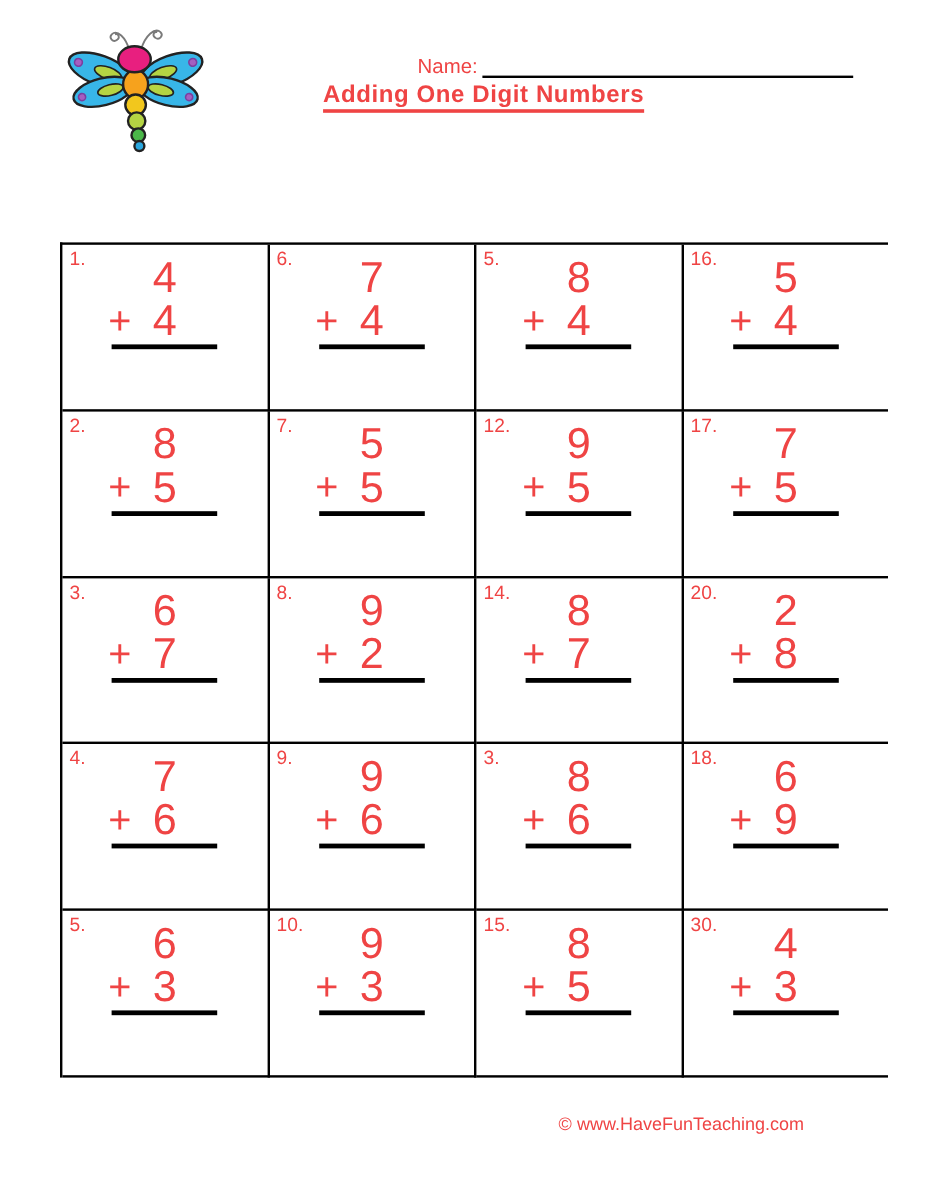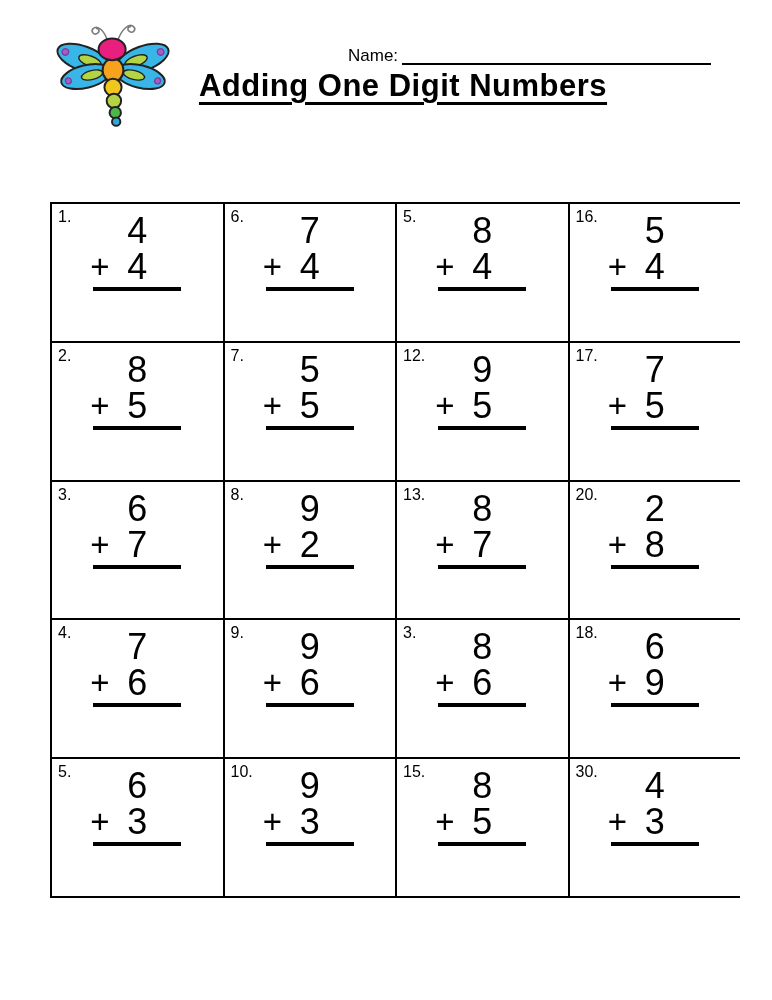--- a/index.html
+++ b/index.html
@@ -1,39 +1,39 @@
 <!DOCTYPE html>
 <html><head>
 <meta charset="utf-8">
 <style>
   html, body { margin: 0; padding: 0; background: #ffffff; }
   .page {
     position: relative;
     width: 740px;
     height: 1000px;
     background: #ffffff;
-    color: #000000;
+    color: #ef4444;
     font-family: "Liberation Sans", sans-serif;
     overflow: hidden;
   }
 
   
   .dragonfly { position: absolute; left: 54px; top: 16px; }
   .name-row { position: absolute; left: 348px; top: 46px; font-size: 17px; }
   .name-line {
     position: absolute; left: 402px; top: 63px;
     width: 309px; border-bottom: 2px solid #000;
   }
   .title-wrap {
     position: absolute; left: 30px; top: 68px; width: 746px;
     text-align: center;
   }
   .title {
     display: inline-block;
-    font-size: 31px; font-weight: bold; letter-spacing: 0.5px;
+    font-size: 20px; font-weight: bold; letter-spacing: 0.5px;
     text-decoration: underline;
     text-decoration-thickness: 2.5px;
     text-underline-offset: 6px;
   }
 
   
   .directions {
     position: absolute; left: 45px; top: 143px; width: 668px;
     font-size: 17.5px; line-height: 22px;
     white-space: pre-wrap;
@@ -231,21 +231,21 @@
       <div class="top-operand">9</div>
       <div class="bottom-row">
         <span class="plus">+</span>
         <span class="bottom-operand">2</span>
       </div>
       <div class="answer-line"></div>
     </div>
   </div>
 
   <div class="cell">
-    <span class="pnum">13.</span>
+    <span class="pnum">14.</span>
     <div class="work">
       <div class="top-operand">8</div>
       <div class="bottom-row">
         <span class="plus">+</span>
         <span class="bottom-operand">7</span>
       </div>
       <div class="answer-line"></div>
     </div>
   </div>
 
@@ -351,14 +351,15 @@
       <div class="top-operand">4</div>
       <div class="bottom-row">
         <span class="plus">+</span>
         <span class="bottom-operand">3</span>
       </div>
       <div class="answer-line"></div>
     </div>
   </div>
 </div>
 
+  <div class="footer">© www.HaveFunTeaching.com</div>
 
 </div>
 
 </body></html>

